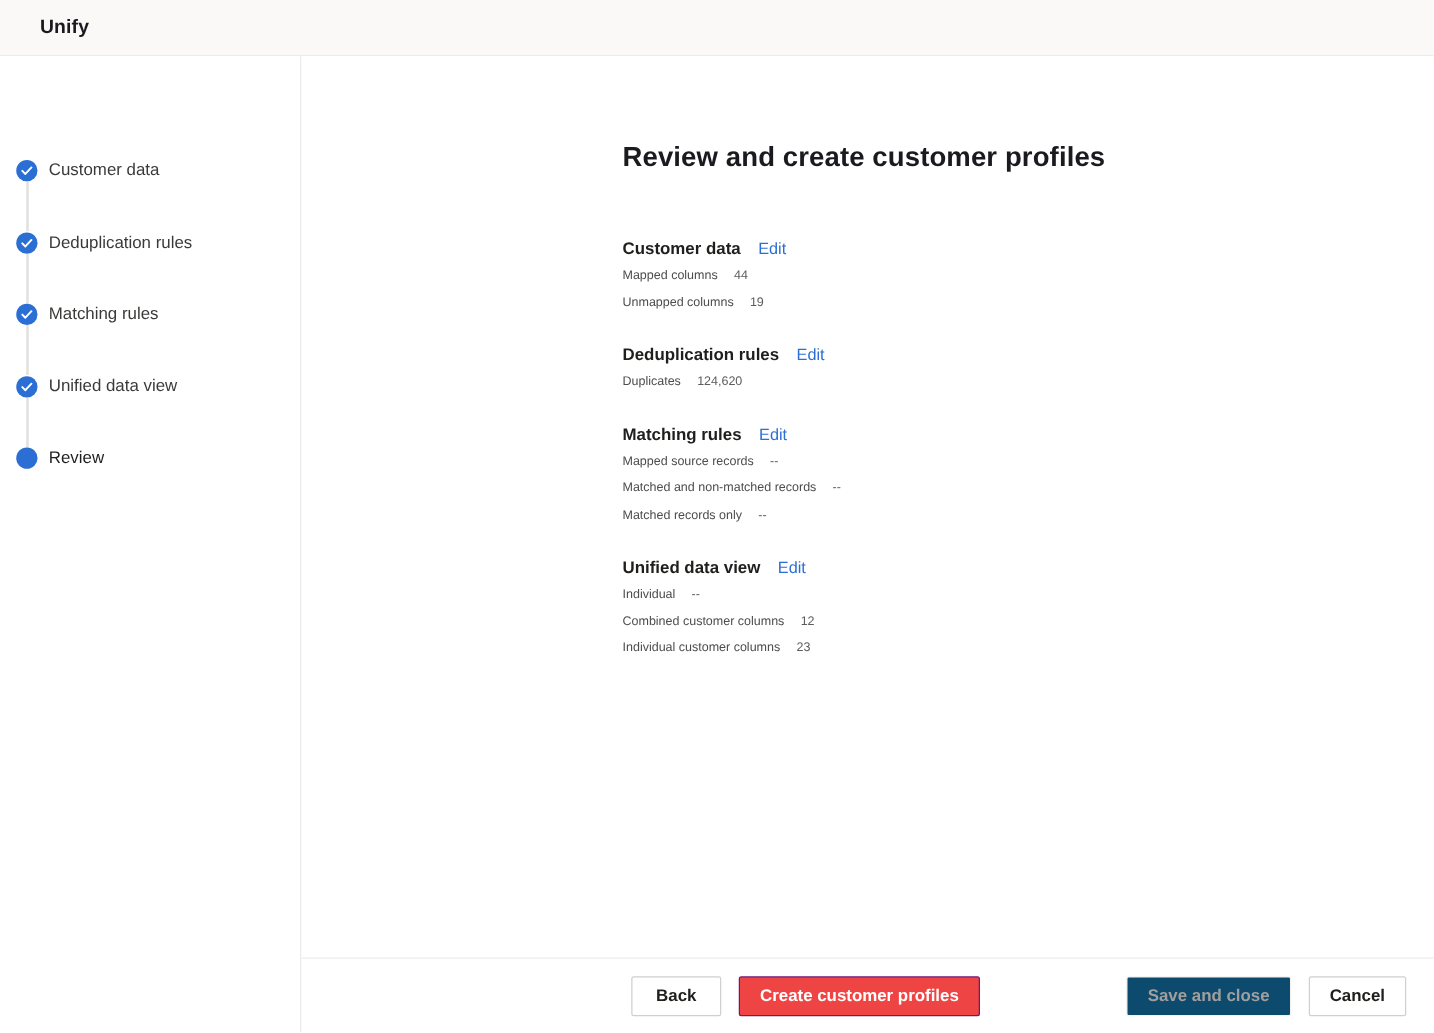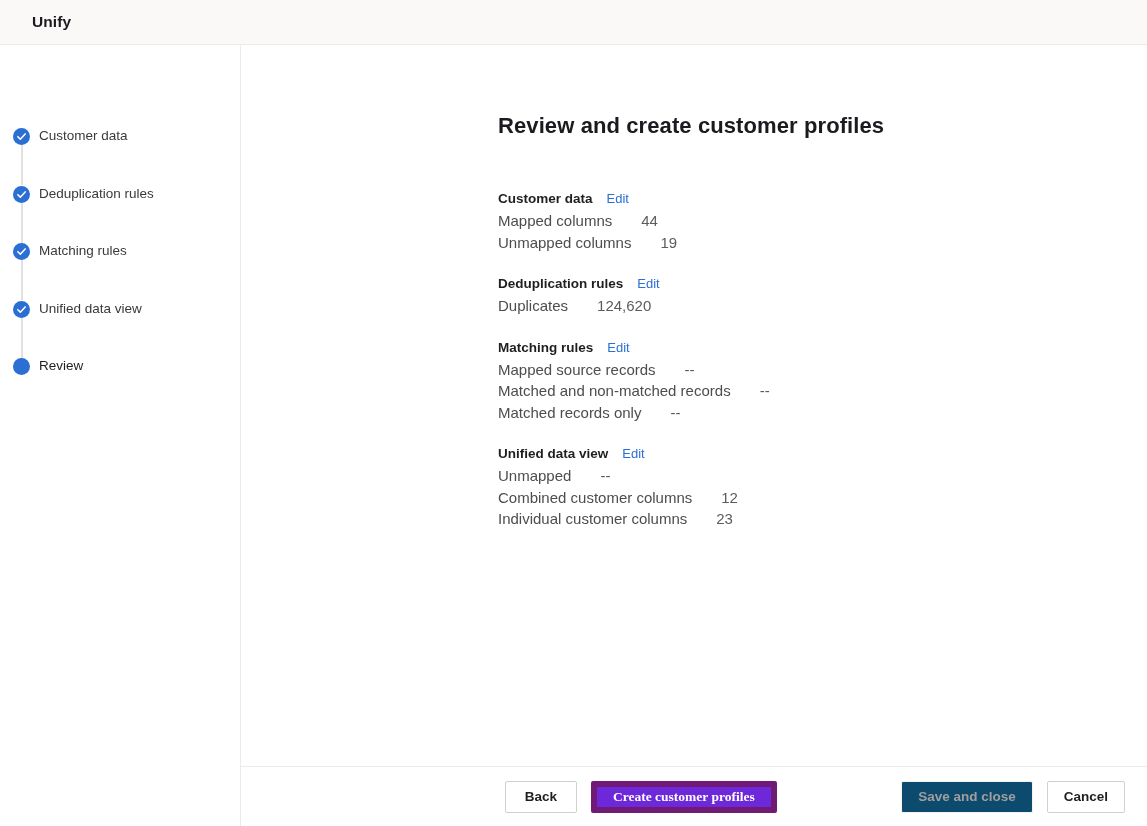--- a/index.html
+++ b/index.html
@@ -146,24 +146,23 @@
   .edit-link {
     margin-left: 14px;
     font-size: 13px;
     color: #2b6fd4;
     text-decoration: none;
     cursor: pointer;
   }
   .summary-row {
     display: flex;
     align-items: baseline;
-    font-size: 15px;
+    font-size: 10px;
     line-height: 21.5px;
     color: #4d4d4f;
-    gap: 16px;
   }
   .row-label { color: #4d4d4f; }
   .row-value {
     margin-left: 13px;
     color: #5c5c5e;
   }
 
   
   .footer {
     height: 60px;
@@ -190,25 +189,24 @@
     justify-content: center;
     white-space: nowrap;
   }
   .btn-default {
     background: #ffffff;
     border: 1px solid #d2d0ce;
     color: #201f1e;
     min-width: 72px;
   }
   .btn-primary {
-    background: #6d28d9;
-    border: 6px solid #701a75;
+    background: #ef4444;
+    border: 1px solid #701a75;
     color: #ffffff;
     min-width: 178px;
-    font-family: Liberation Serif, serif;
   }
   .btn-disabled {
     background: #0c4a6e;
     border: 1px solid #f3f2f1;
     color: #a19f9d;
     cursor: default;
     min-width: 126px;
   }
   .btn-cancel { min-width: 78px; }
 </style>
@@ -323,21 +321,21 @@
                 <span class="row-label">Matched records only</span>
                 <span class="row-value">--</span>
               </div>
             </div>
             <div class="summary-section">
               <div class="section-head">
                 <div class="section-title">Unified data view</div>
                 <a class="edit-link">Edit</a>
               </div>
               <div class="summary-row">
-                <span class="row-label">Unmapped</span>
+                <span class="row-label">Individual</span>
                 <span class="row-value">--</span>
               </div>
               <div class="summary-row">
                 <span class="row-label">Combined customer columns</span>
                 <span class="row-value">12</span>
               </div>
               <div class="summary-row">
                 <span class="row-label">Individual customer columns</span>
                 <span class="row-value">23</span>
               </div>

